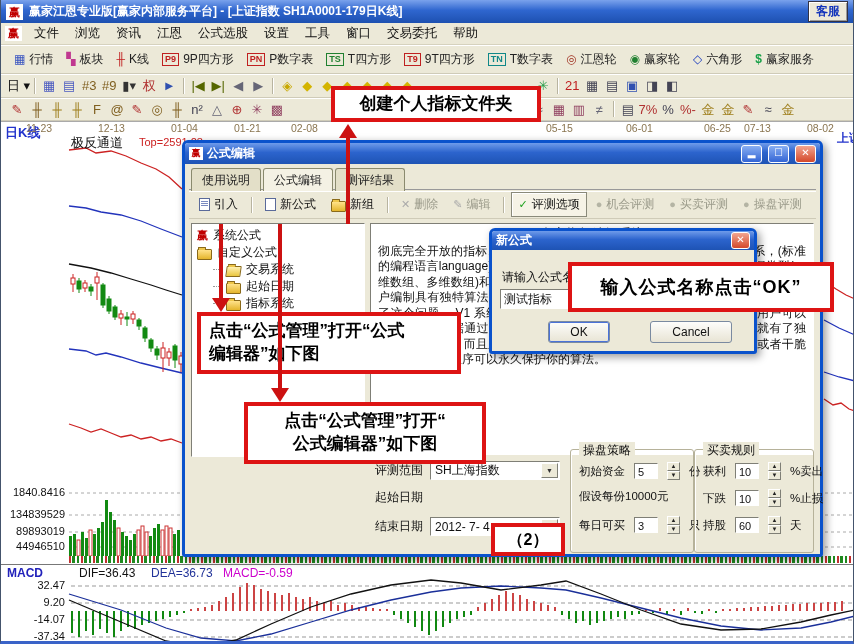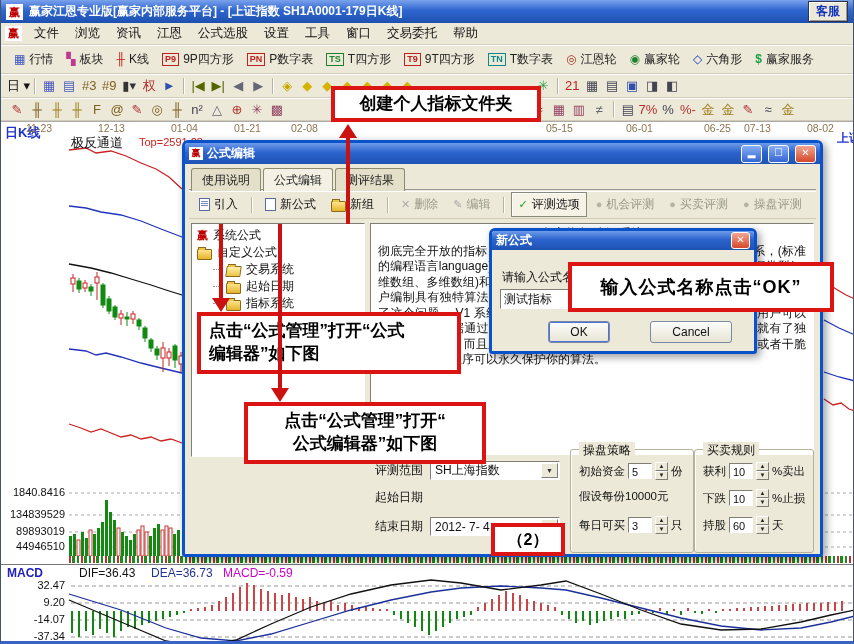--- a/index.html
+++ b/index.html
@@ -73,21 +73,21 @@
     border:1px solid;border-color:#7f7f76 #fff #fff #7f7f76;padding:2px 7px;box-sizing:border-box;overflow:hidden;
     font-size:12px;line-height:15.5px;color:#111;text-align:justify;}
   .doc-title{text-align:center;font-size:13px;margin-bottom:2px;}
   .fld-row{position:absolute;display:flex;align-items:center;gap:7px;font-size:12px;color:#111;}
   .combo{width:130px;height:19px;background:#fff;border:1px solid;border-color:#7f7f76 #fff #fff #7f7f76;
     position:relative;font-size:12px;display:flex;align-items:center;padding-left:4px;box-sizing:border-box;}
   .combo .arr{position:absolute;right:1px;top:1px;bottom:1px;width:15px;background:#ece9d8;
     border:1px solid;border-color:#fff #7f7f76 #7f7f76 #fff;font-size:7px;display:flex;align-items:center;justify-content:center;color:#333;}
   .groupbox{position:absolute;border:1px solid #b6b29a;border-radius:3px;box-shadow:inset 1px 1px 0 #fff;}
   .gtitle{position:absolute;top:-8px;left:8px;background:#ece9d8;padding:0 4px;font-size:12px;color:#111;}
-  .grow{position:absolute;display:flex;align-items:center;gap:3px;font-size:11.5px;color:#111;white-space:nowrap;}
+  .grow{position:absolute;display:flex;align-items:center;gap:9px;font-size:11.5px;color:#111;white-space:nowrap;}
   .spinbox{width:24px;height:16px;background:#fff;border:1px solid;border-color:#7f7f76 #fff #fff #7f7f76;
     font-size:11px;line-height:16px;padding-left:3px;box-sizing:border-box;}
   .spinner{width:13px;height:18px;display:flex;flex-direction:column;flex:0 0 auto;}
   .spinner div{flex:1;background:#ece9d8;border:1px solid;border-color:#fff #7f7f76 #7f7f76 #fff;
     font-size:6px;line-height:7px;text-align:center;color:#222;}
   .xp-btn{position:absolute;height:22px;background:linear-gradient(#fdfdfb,#e8e4d4);border:1px solid #7a8aa0;border-radius:3px;
     font-size:12px;color:#111;text-align:center;line-height:20px;box-sizing:border-box;}
   .xp-btn.default{box-shadow:0 0 0 1px #4a72d8 inset;}
   .xp-input{position:absolute;height:20px;background:#fff;border:1px solid;border-color:#7f7f76 #fff #fff #7f7f76;
     font-size:12px;padding:1px 3px;box-sizing:border-box;font-family:inherit;color:#111;}

